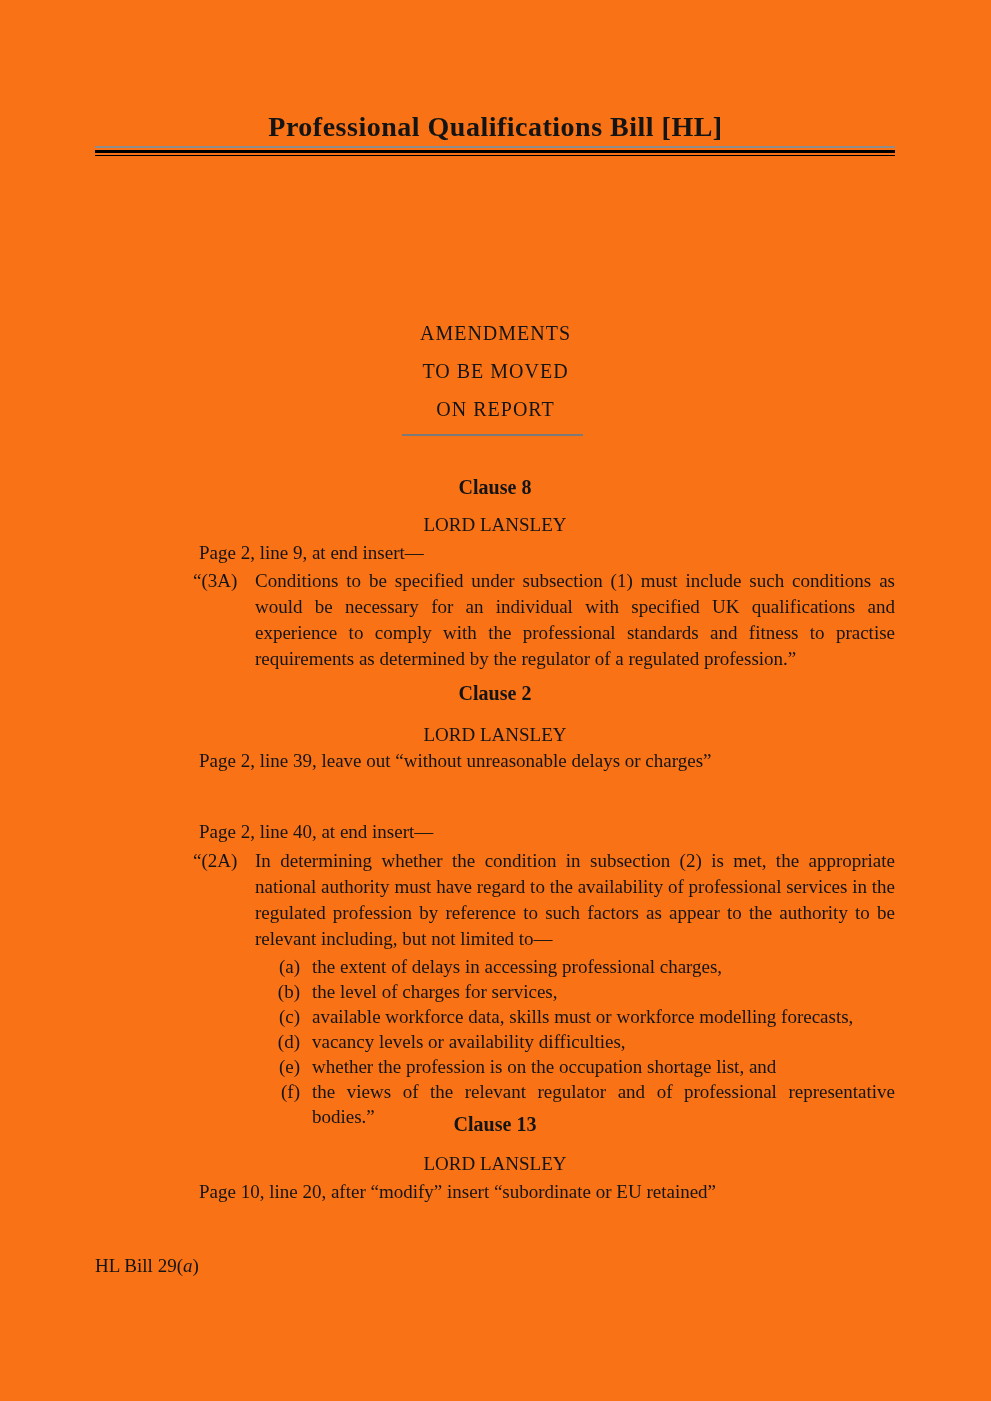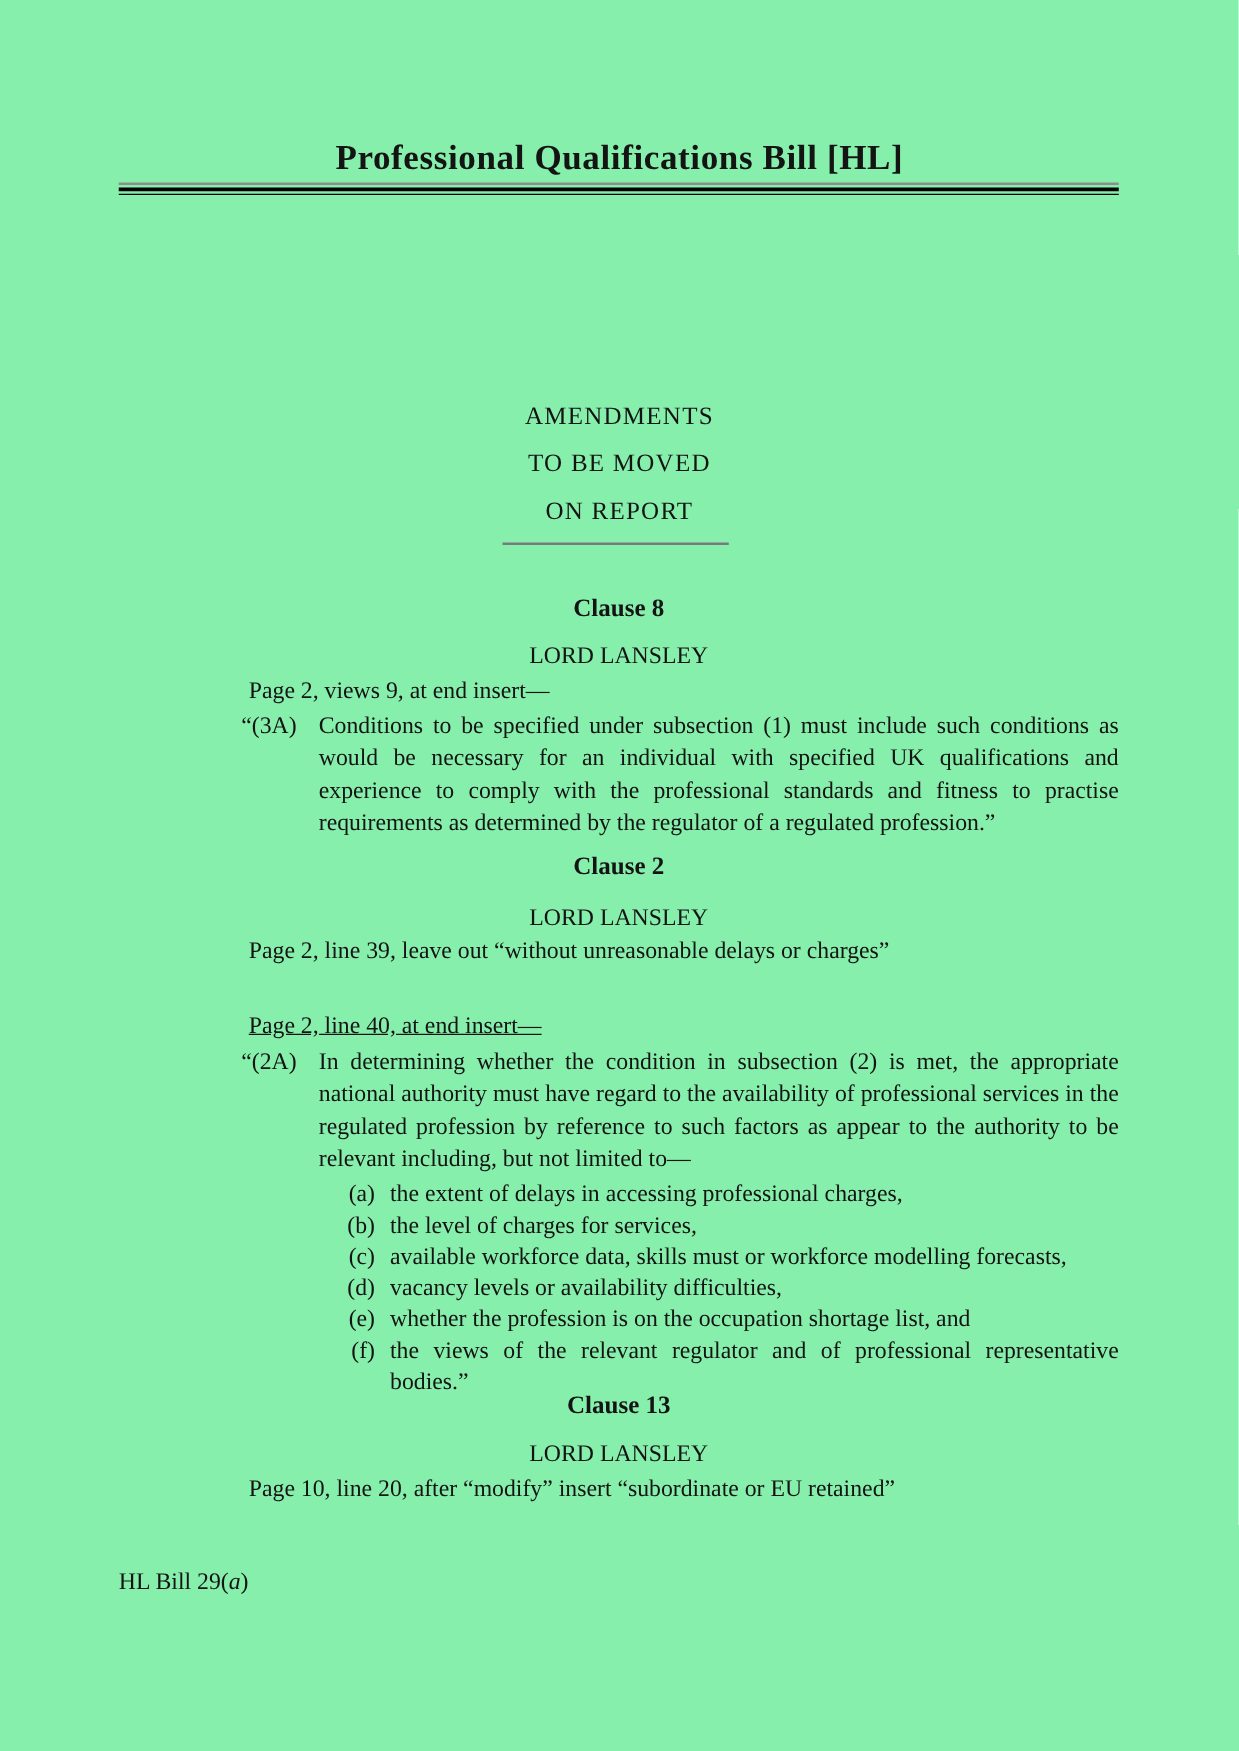--- a/index.html
+++ b/index.html
@@ -1,20 +1,20 @@
 <!DOCTYPE html>
 <html><head>
 <meta charset="utf-8">
 <style>
   html, body { margin:0; padding:0; background:#ffffff; }
   .page {
     position:relative;
     width:991px;
     height:1401px;
-    background:#86efac;
+    background:#f97316;
     font-family:"Liberation Serif", "DejaVu Serif", serif;
     color:#141414;
     overflow:hidden;
   }
   .title {
     position:absolute; top:108px; left:0; width:100%;
     margin:0; text-align:center;
     font-size:28px; font-weight:bold; line-height:38px; letter-spacing:0.5px;
   }
   .rules { position:absolute; top:146px; left:95px; width:800px; }
@@ -39,21 +39,21 @@
   .clause-heading {
     margin:0; text-align:center;
     font-size:20px; font-weight:bold; line-height:26px;
   }
   .mover { text-align:center; line-height:26px; }
   .mover-1 { margin-top:12px; }
   .mover-2 { margin-top:16px; }
   .mover-3 { margin-top:14px; }
   .instruction { margin:2px 0 0 104px; line-height:26px; }
   .instr-first { margin-top:0; }
-  .instr-gap   { margin-top:34px;text-decoration:underline; }
+  .instr-gap   { margin-top:45px; }
   .subpara { display:flex; margin:2px 0 0 98px; }
   .subpara-2 { margin-top:3px; }
   .sub-label { flex:0 0 62px; }
   .sub-text  { flex:1; text-align:justify; }
   .amend-list { margin:2px 0 0 160px; }
   .amend-item { display:flex; line-height:25px; }
   .item-label { flex:0 0 45px; text-align:right; }
   .item-text  { flex:1; padding-left:12px; text-align:justify; }
   .footer {
     position:absolute; top:1253px; left:95px;
@@ -78,21 +78,21 @@
     <div>AMENDMENTS</div>
     <div>TO BE MOVED</div>
     <div>ON REPORT</div>
   </div>
 
   <div class="sep-line"></div>
 
   <section class="clause-section s1">
     <h2 class="clause-heading">Clause 8</h2>
     <div class="mover mover-1">LORD LANSLEY</div>
-    <p class="instruction">Page 2, views 9, at end insert—</p>
+    <p class="instruction">Page 2, line 9, at end insert—</p>
     <div class="subpara">
       <span class="sub-label">“(3A)</span>
       <span class="sub-text">Conditions to be specified under subsection (1) must include such conditions as would be necessary for an individual with specified UK qualifications and experience to comply with the professional standards and fitness to practise requirements as determined by the regulator of a regulated profession.”</span>
     </div>
   </section>
 
   <section class="clause-section s2">
     <h2 class="clause-heading">Clause 2</h2>
     <div class="mover mover-2">LORD LANSLEY</div>
     <p class="instruction instr-first">Page 2, line 39, leave out “without unreasonable delays or charges”</p>

